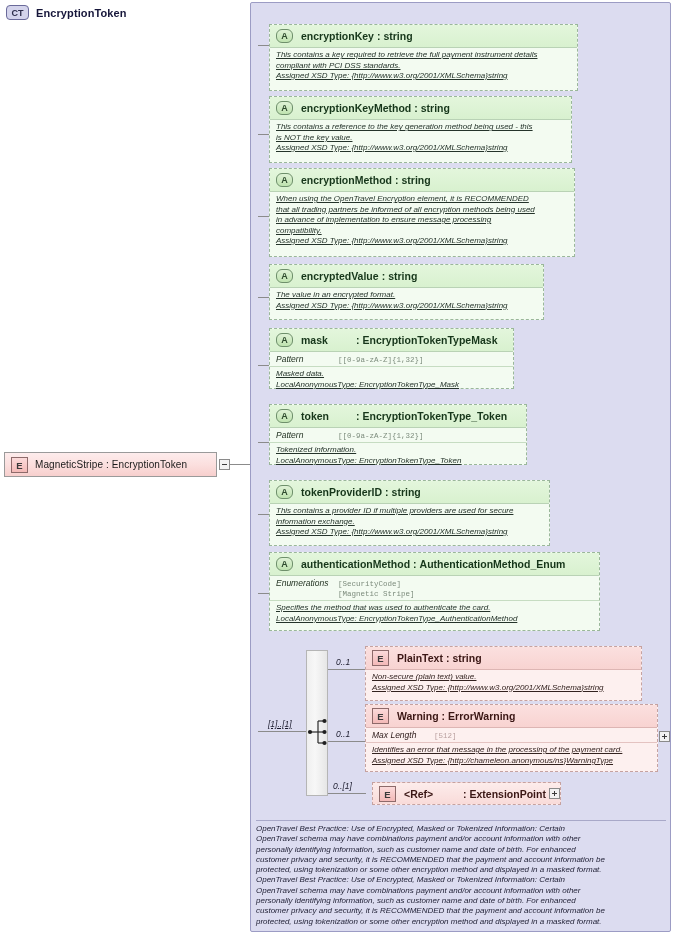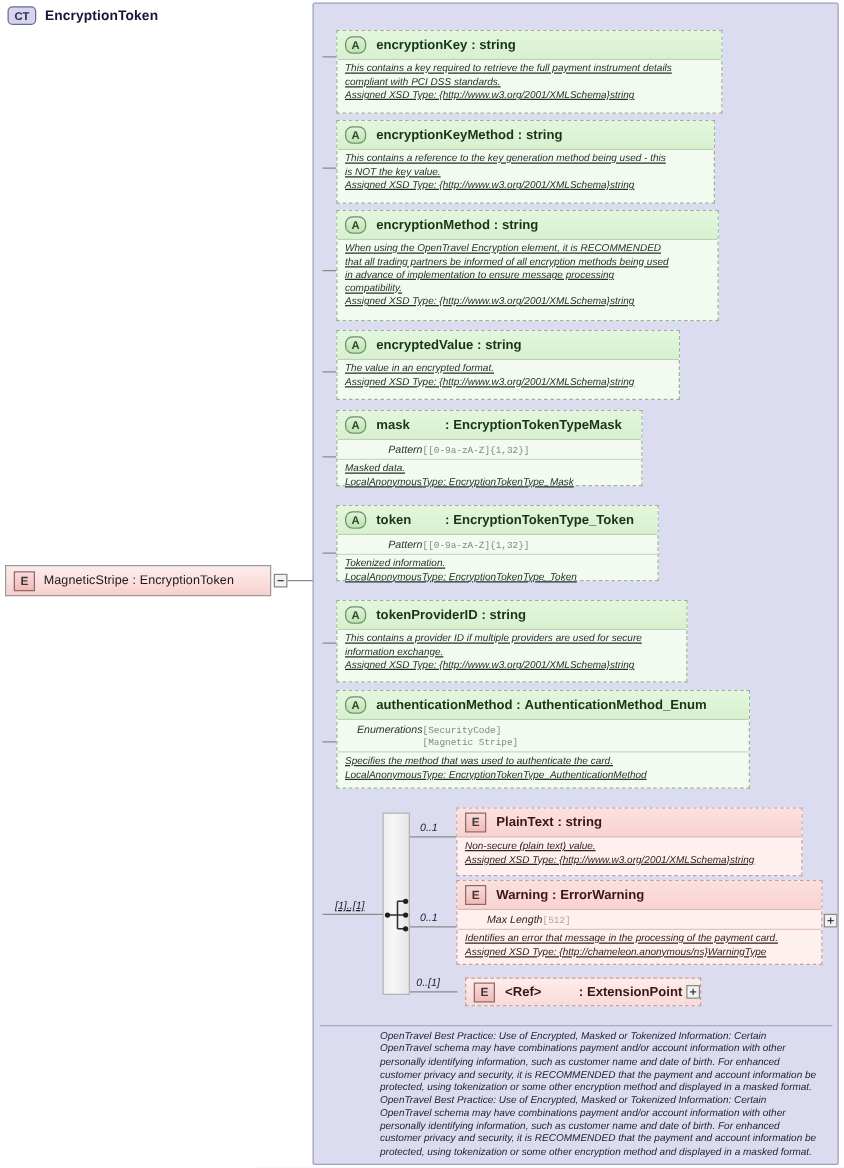--- a/index.html
+++ b/index.html
@@ -170,21 +170,20 @@
     display: flex;
     align-items: baseline;
     padding: 2px 6px 1px 6px;
     border-bottom: 1px solid #c6dcc2;
   }
   .facet-label {
     font-size: 8.5px;
     font-style: italic;
     color: #1d2d1d;
     min-width: 62px;
-    text-align: right;
   }
   .facet-val {
     font-size: 7.5px;
     color: #7d8c7d;
     font-family: "Liberation Mono", monospace;
     line-height: 10px;
   }
   .facet-val .enum-line { display: block; }
 
   .card-doc {
@@ -256,21 +255,21 @@
     left: 256px;
     top: 820px;
     width: 410px;
     font-size: 8px;
     font-style: italic;
     color: #232338;
     line-height: 10.3px;
     border-top: 1px solid #a8a8c8;
     padding-top: 3px;
   }
-  .ct-doc .ln { display: block; white-space: nowrap; margin-left: 48px; }
+  .ct-doc .ln { display: block; white-space: nowrap; }
 </style>
 </head>
 <body>
 
 <div id="page">
 
   <div class="link-line" style="left:229px; top:464px; width:22px; height:1px;"></div>
 
   <div class="root-elem">
     <span class="ebadge">E</span>

